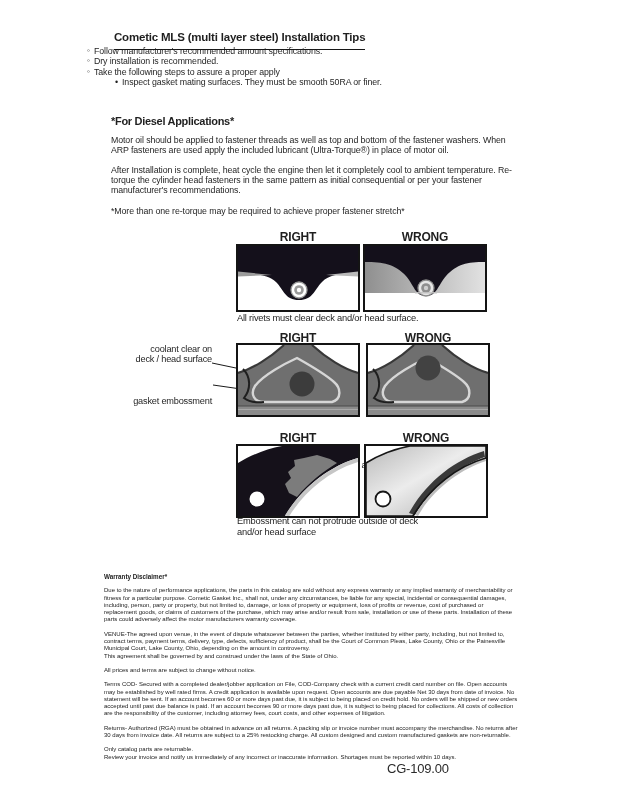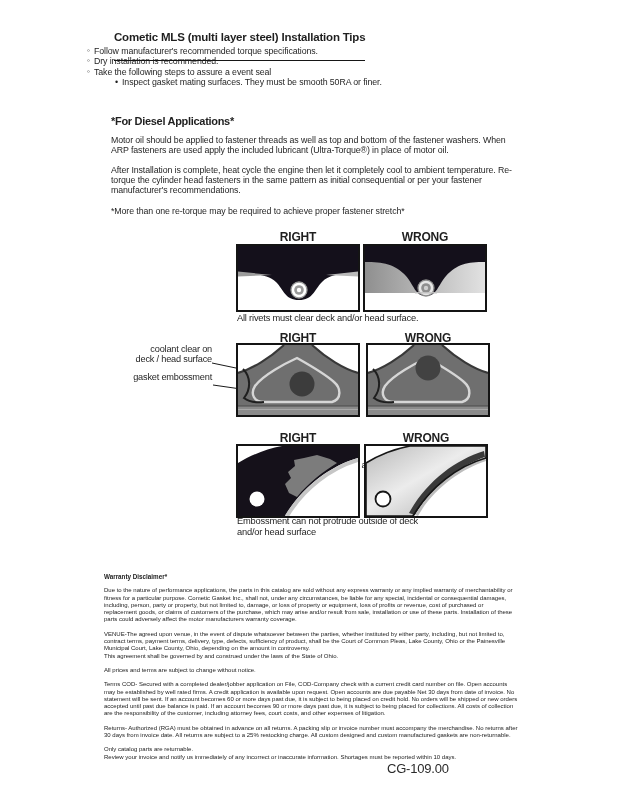--- a/index.html
+++ b/index.html
@@ -4,21 +4,21 @@
 <style>
   html,body{margin:0;padding:0;}
   body{
     width:618px;height:800px;position:relative;background:#ffffff;
     font-family:"Liberation Sans", sans-serif;color:#1f1f1f;overflow:hidden;
   }
   .abs{position:absolute;}
   
   .doc-title{
     left:114px;top:31px;font-size:11.5px;font-weight:bold;letter-spacing:-0.2px;
-    border-bottom:1.6px solid #161616;padding-bottom:17px;white-space:nowrap;
+    border-bottom:1.6px solid #161616;padding-bottom:6px;white-space:nowrap;
   }
   
   .bullets{left:87px;top:46px;font-size:8.8px;letter-spacing:-0.1px;line-height:10.3px;width:440px;}
   .b-row{white-space:nowrap;}
   .b-dot{display:inline-block;width:7px;font-size:8px;vertical-align:top;}
   .b-sub{margin-left:28px;}
   .b-sub .b-dot{width:7px;font-size:9px;}
   
   .diesel-h{left:111px;top:115px;font-size:11px;font-weight:bold;letter-spacing:-0.3px;white-space:nowrap;}
   .para{left:111px;width:404px;font-size:8.8px;letter-spacing:-0.1px;line-height:10.2px;}
@@ -36,23 +36,23 @@
   .legal p{margin:0 0 7px 0;white-space:pre-line;}
   .footer-code{left:387px;top:761px;font-size:13px;letter-spacing:-0.2px;color:#2a2a2a;}
   svg{display:block;}
 </style>
 </head>
 <body>
 
 <div class="abs doc-title">Cometic MLS (multi layer steel) Installation Tips</div>
 
 <div class="abs bullets">
-  <div class="b-row"><span class="b-dot">◦</span><span>Follow manufacturer's recommended torque specifications.</span></div>
+  <div class="b-row"><span class="b-dot">◦</span><span>Follow manufacturer's recommended amount specifications.</span></div>
   <div class="b-row"><span class="b-dot">◦</span><span>Dry installation is recommended.</span></div>
-  <div class="b-row"><span class="b-dot">◦</span><span>Take the following steps to assure a event seal</span></div>
+  <div class="b-row"><span class="b-dot">◦</span><span>Take the following steps to assure a proper apply</span></div>
   <div class="b-row b-sub"><span class="b-dot">•</span><span>Inspect gasket mating surfaces.  They must be smooth 50RA or finer.</span></div>
 </div>
 
 <div class="abs diesel-h">*For Diesel Applications*</div>
 <div class="abs para p1">Motor oil should be applied to fastener threads as well as top and bottom of the fastener washers. When ARP fasteners are used apply the included lubricant (Ultra-Torque®) in place of motor oil.</div>
 <div class="abs para p2">After Installation is complete, heat cycle the engine then let it completely cool to ambient temperature. Re-torque the cylinder head fasteners in the same pattern as initial consequential or per your fastener manufacturer's recommendations.</div>
 <div class="abs para p3">*More than one re-torque may be required to achieve proper fastener stretch*</div>
 
 <div class="abs rw-label" style="left:236px;top:230px;">RIGHT</div>
 <div class="abs rw-label" style="left:363px;top:230px;">WRONG</div>
@@ -88,21 +88,21 @@
   </svg>
 </div>
 
 <div class="abs cap" style="left:237px;top:313px;">All rivets must clear deck and/or head surface.</div>
 
 <div class="abs rw-label" style="left:236px;top:331px;">RIGHT</div>
 <div class="abs rw-label" style="left:366px;top:331px;">WRONG</div>
 
 <div class="abs ann" style="left:90px;top:344px;white-space:pre-line;">coolant clear on
 deck / head surface</div>
-<div class="abs ann" style="left:90px;top:372px;">gasket embossment</div>
+<div class="abs ann" style="left:90px;top:396px;">gasket embossment</div>
 
 <svg class="abs" style="left:210px;top:355px;" width="100" height="45">
   <line x1="2" y1="8" x2="88" y2="26" stroke="#1a1a1a" stroke-width="1"></line>
   <line x1="3" y1="30" x2="52" y2="37" stroke="#1a1a1a" stroke-width="1"></line>
 </svg>
 
 <div class="abs dbox" style="left:236px;top:343px;">
   <svg viewBox="0 0 120 70" width="120" height="70">
     <rect width="120" height="70" fill="#6f6f6f"></rect>
     <rect y="61" width="120" height="9" fill="#8b8b8b"></rect>

